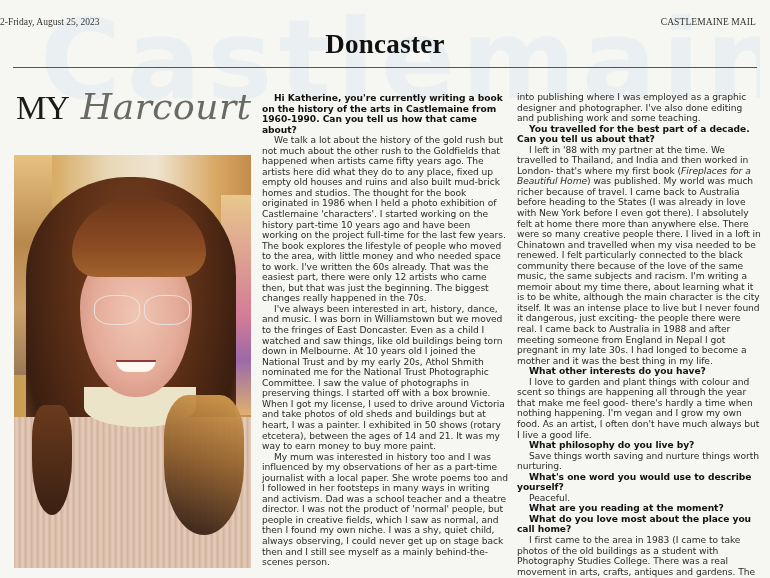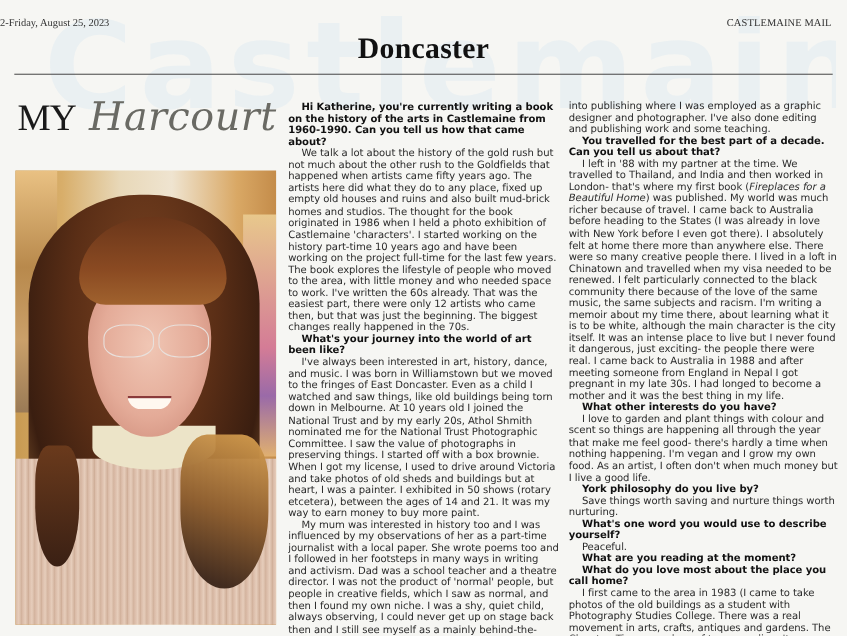--- a/index.html
+++ b/index.html
@@ -120,32 +120,31 @@
   <div class="face"></div>
   <div class="fringe"></div>
   <div class="glasses-l"></div>
   <div class="glasses-r"></div>
   <div class="smile"></div>
 </div>
 
 <div class="col c1">
   <p class="q">Hi Katherine, you're currently writing a book on the history of the arts in Castlemaine from 1960-1990. Can you tell us how that came about?</p>
   <p>We talk a lot about the history of the gold rush but not much about the other rush to the Goldfields that happened when artists came fifty years ago. The artists here did what they do to any place, fixed up empty old houses and ruins and also built mud-brick homes and studios. The thought for the book originated in 1986 when I held a photo exhibition of Castlemaine 'characters'. I started working on the history part-time 10 years ago and have been working on the project full-time for the last few years. The book explores the lifestyle of people who moved to the area, with little money and who needed space to work. I've written the 60s already. That was the easiest part, there were only 12 artists who came then, but that was just the beginning. The biggest changes really happened in the 70s.</p>
-  <p class="q">What's your journey into the world of art been like?</p>
   <p>I've always been interested in art, history, dance, and music. I was born in Williamstown but we moved to the fringes of East Doncaster. Even as a child I watched and saw things, like old buildings being torn down in Melbourne. At 10 years old I joined the National Trust and by my early 20s, Athol Shmith nominated me for the National Trust Photographic Committee. I saw the value of photographs in preserving things. I started off with a box brownie. When I got my license, I used to drive around Victoria and take photos of old sheds and buildings but at heart, I was a painter. I exhibited in 50 shows (rotary etcetera), between the ages of 14 and 21. It was my way to earn money to buy more paint.</p>
   <p>My mum was interested in history too and I was influenced by my observations of her as a part-time journalist with a local paper. She wrote poems too and I followed in her footsteps in many ways in writing and activism. Dad was a school teacher and a theatre director. I was not the product of 'normal' people, but people in creative fields, which I saw as normal, and then I found my own niche. I was a shy, quiet child, always observing, I could never get up on stage back then and I still see myself as a mainly behind-the-scenes person.</p>
 
 </div>
 
 <div class="col c2">
   <p class="noindent">into publishing where I was employed as a graphic designer and photographer. I've also done editing and publishing work and some teaching.</p>
   <p class="q">You travelled for the best part of a decade. Can you tell us about that?</p>
   <p><span>I left in '88 with my partner at the time. We travelled to Thailand, and India and then worked in London- that's where my first book (</span><em>Fireplaces for a Beautiful Home</em><span>) was published. My world was much richer because of travel. I came back to Australia before heading to the States (I was already in love with New York before I even got there). I absolutely felt at home there more than anywhere else. There were so many creative people there. I lived in a loft in Chinatown and travelled when my visa needed to be renewed. I felt particularly connected to the black community there because of the love of the same music, the same subjects and racism. I'm writing a memoir about my time there, about learning what it is to be white, although the main character is the city itself. It was an intense place to live but I never found it dangerous, just exciting- the people there were real. I came back to Australia in 1988 and after meeting someone from England in Nepal I got pregnant in my late 30s. I had longed to become a mother and it was the best thing in my life.</span></p>
   <p class="q">What other interests do you have?</p>
-  <p>I love to garden and plant things with colour and scent so things are happening all through the year that make me feel good- there's hardly a time when nothing happening. I'm vegan and I grow my own food. As an artist, I often don't when much money but I live a good life.</p>
-  <p class="q">York philosophy do you live by?</p>
+  <p>I love to garden and plant things with colour and scent so things are happening all through the year that make me feel good- there's hardly a time when nothing happening. I'm vegan and I grow my own food. As an artist, I often don't have much always but I live a good life.</p>
+  <p class="q">What philosophy do you live by?</p>
   <p>Save things worth saving and nurture things worth nurturing.</p>
   <p class="q">What's one word you would use to describe yourself?</p>
   <p>Peaceful.</p>
   <p class="q">What are you reading at the moment?</p>
   <p class="q">What do you love most about the place you call home?</p>
   <p>I first came to the area in 1983 (I came to take photos of the old buildings as a student with Photography Studies College. There was a real movement in arts, crafts, antiques and gardens. The Chewton Tip was a place of true recycling. It was a social hangout back then and you'd always go home with more than you took. I see the whole world as my home.</p>
 </div>
 
 </body></html>

